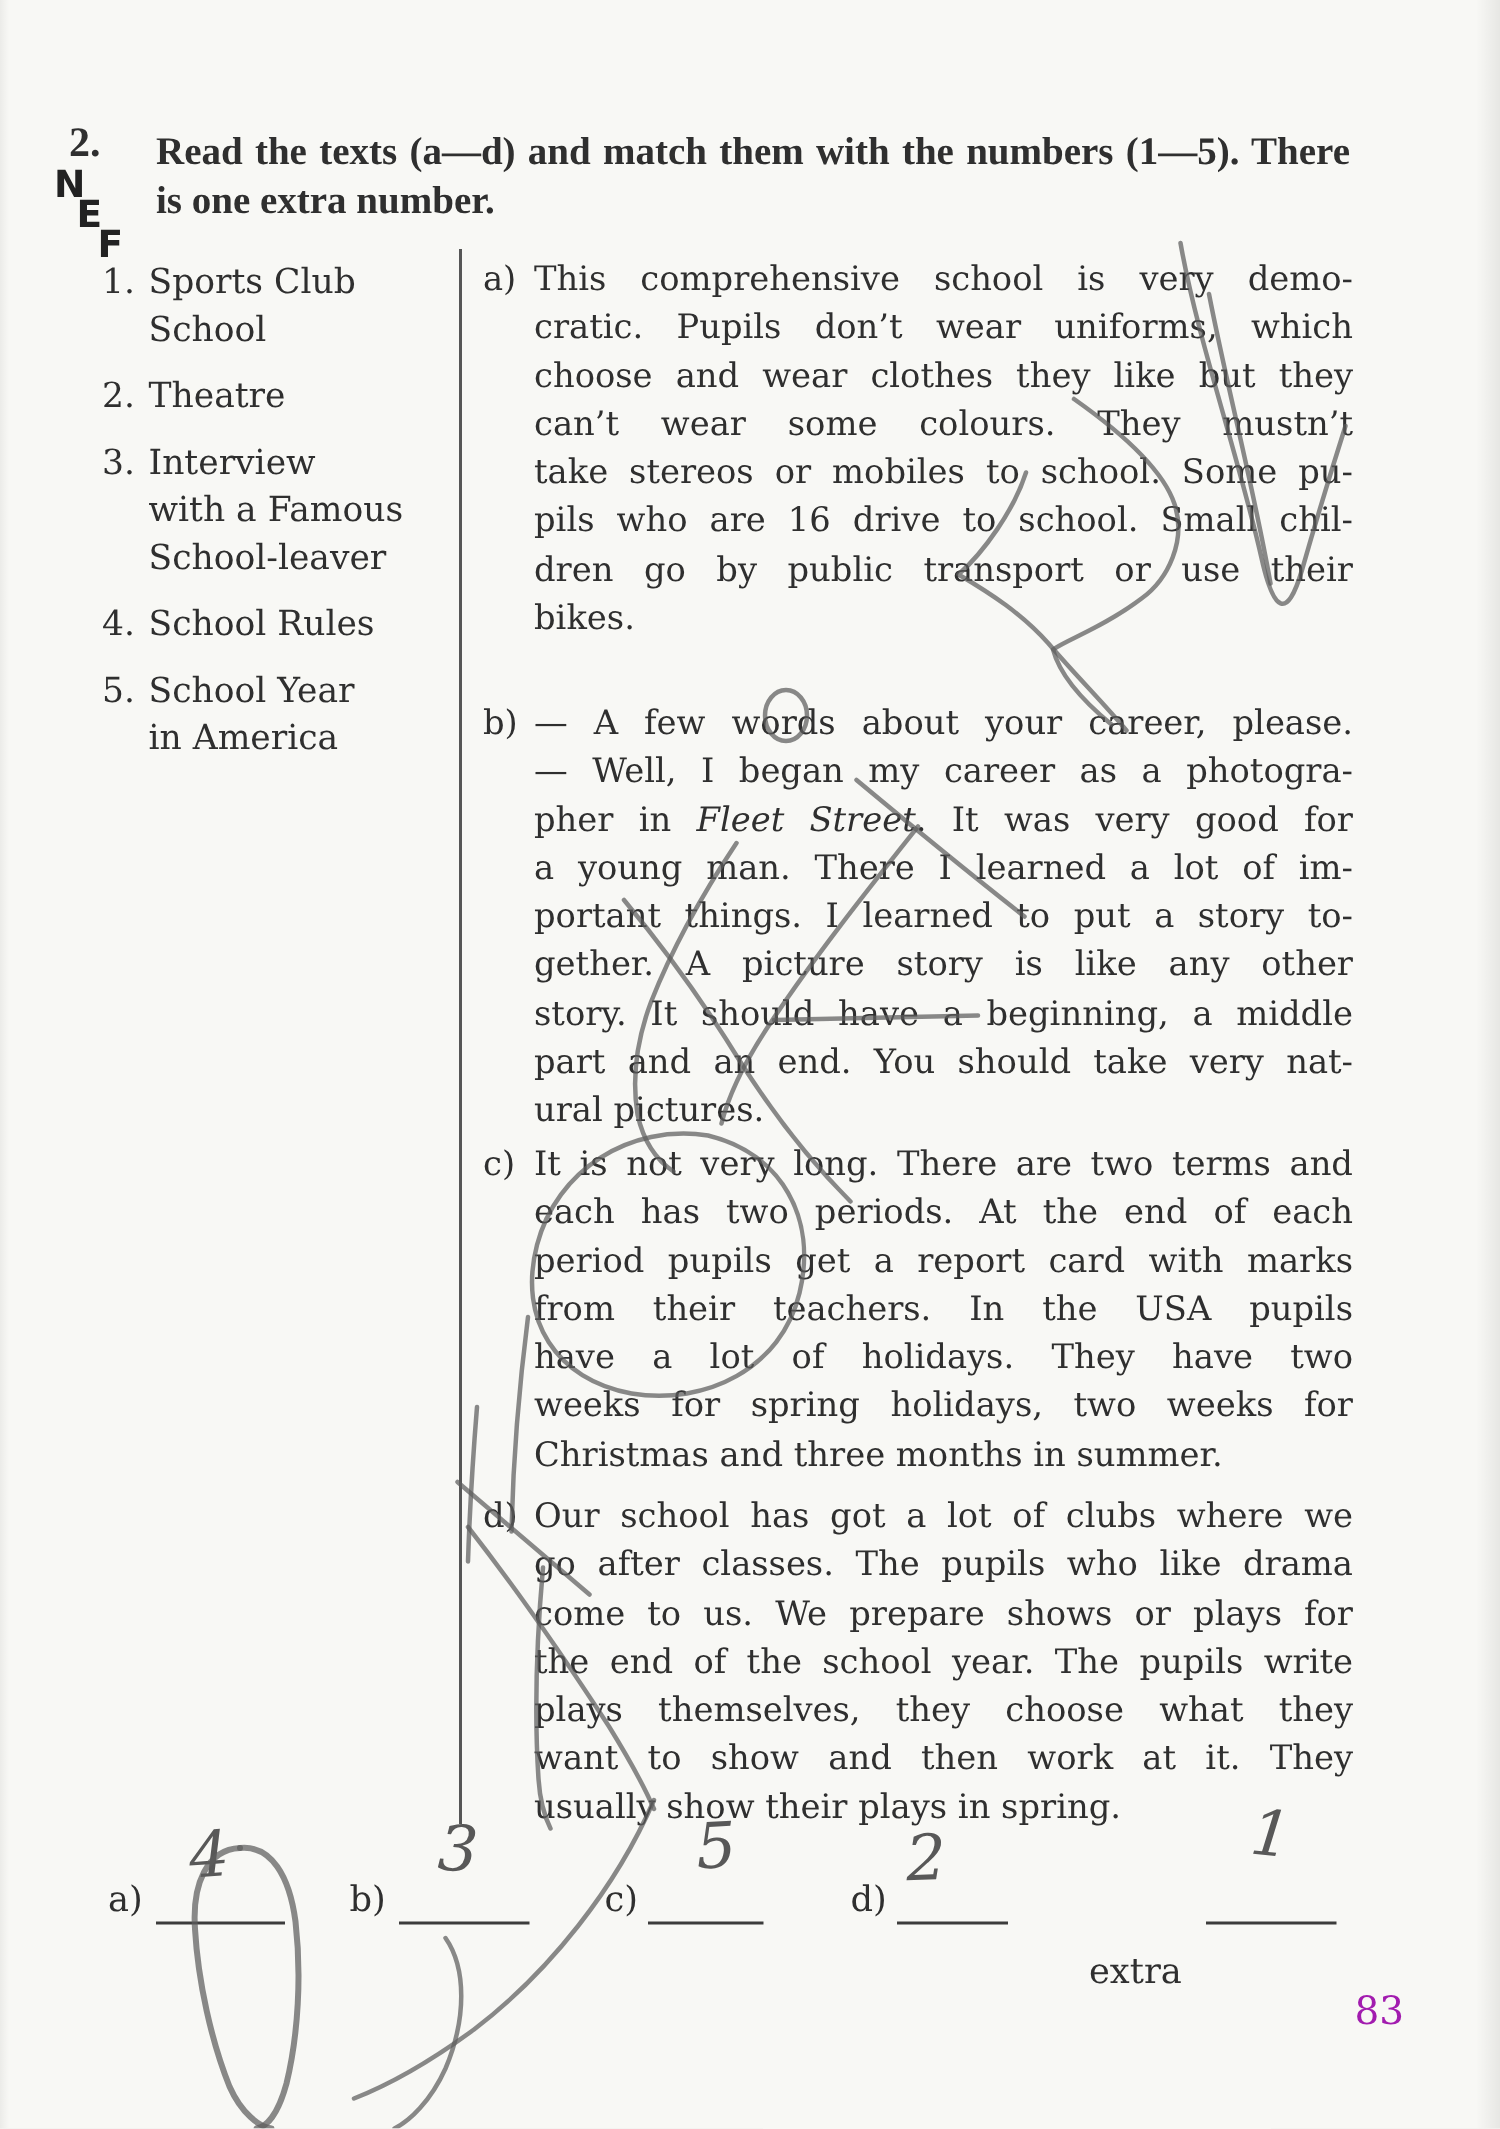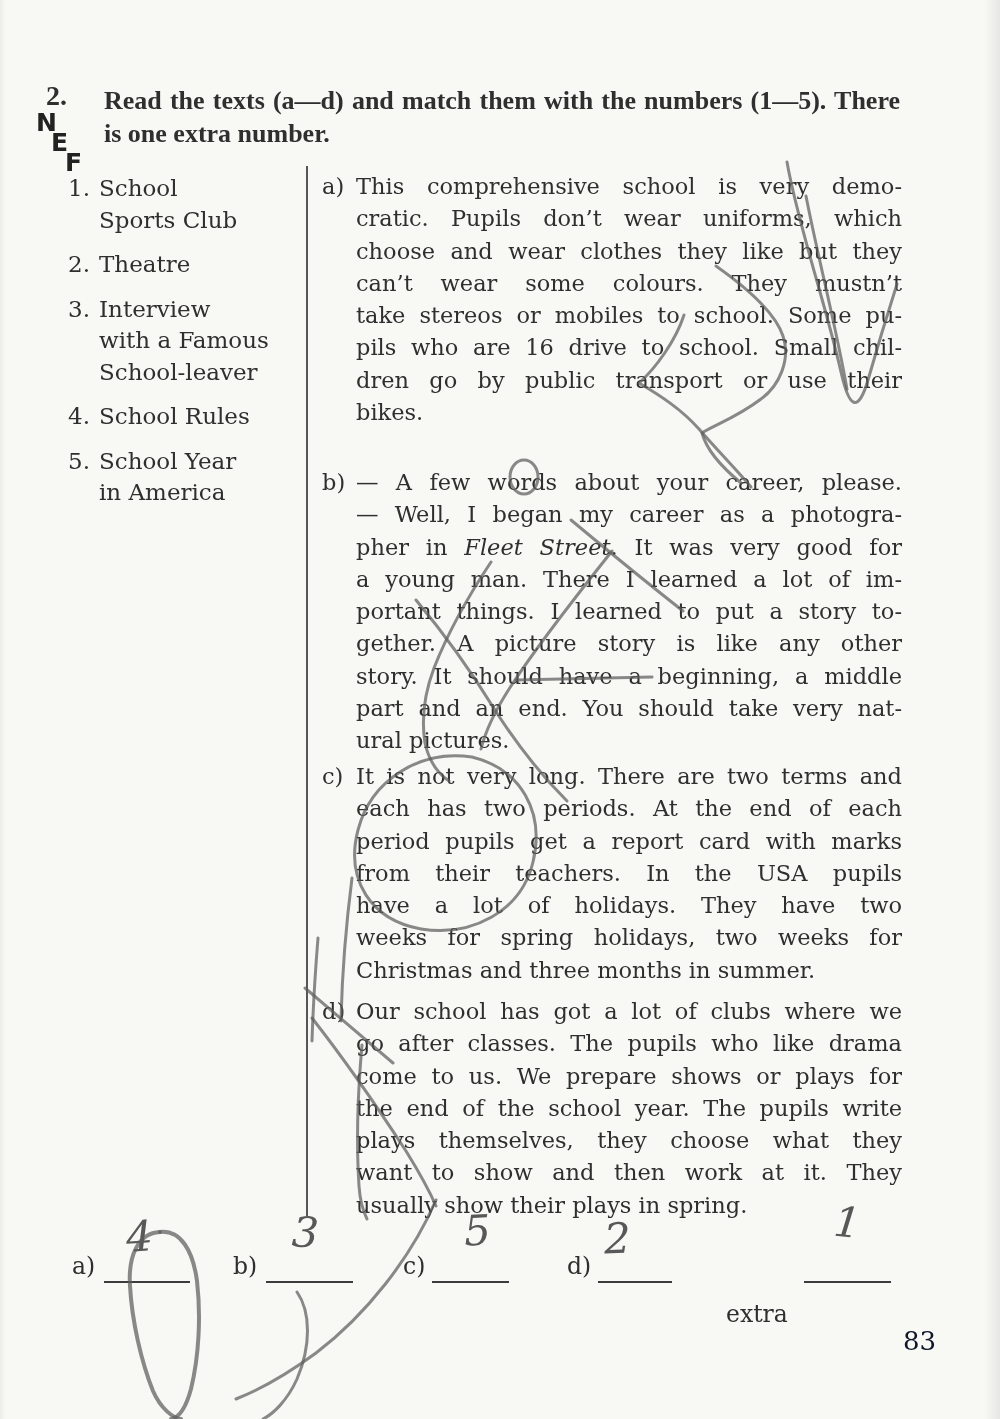--- a/index.html
+++ b/index.html
@@ -46,21 +46,21 @@
     text-align:justify;text-align-last:justify;}
   .ln.ll{text-align-last:left;}
   .tb-a{top:170px;} .tb-b{top:466px;} .tb-c{top:760px;} .tb-d{top:995px;}
 
   
   .ans-label{position:absolute;font-size:23.5px;}
   .ans-line{position:absolute;border-bottom:2px solid #3c3c3c;height:0;}
   .ans-value{position:absolute;font-family:"DejaVu Serif",serif;font-style:italic;
     color:#585858;font-size:42px;}
 
-  .page-number{position:absolute;left:903px;top:1326px;font-size:26px;color:#0f172a;}
+  .page-number{position:absolute;left:903px;top:1326px;font-size:26px;color:#a21caf;}
 
   .scrawl{position:absolute;left:0;top:0;pointer-events:none;}
 </style>
 </head>
 <body>
 
 <div class="page">
   <div class="left-shade"></div>
 
   <div class="ex-num">2.</div>
@@ -70,22 +70,22 @@
   </div>
   <div class="stamp">
     <span class="s0">N</span>
     <span class="s1">E</span>
     <span class="s2">F</span>
   </div>
 
   <div class="options">
     <div class="opt">
       <span class="optnum">1.</span>
+      <div>Sports Club</div>
       <div>School</div>
-      <div>Sports Club</div>
     </div>
     <div class="opt">
       <span class="optnum">2.</span>
       <div>Theatre</div>
     </div>
     <div class="opt">
       <span class="optnum">3.</span>
       <div>Interview</div>
       <div>with a Famous</div>
       <div>School-leaver</div>

